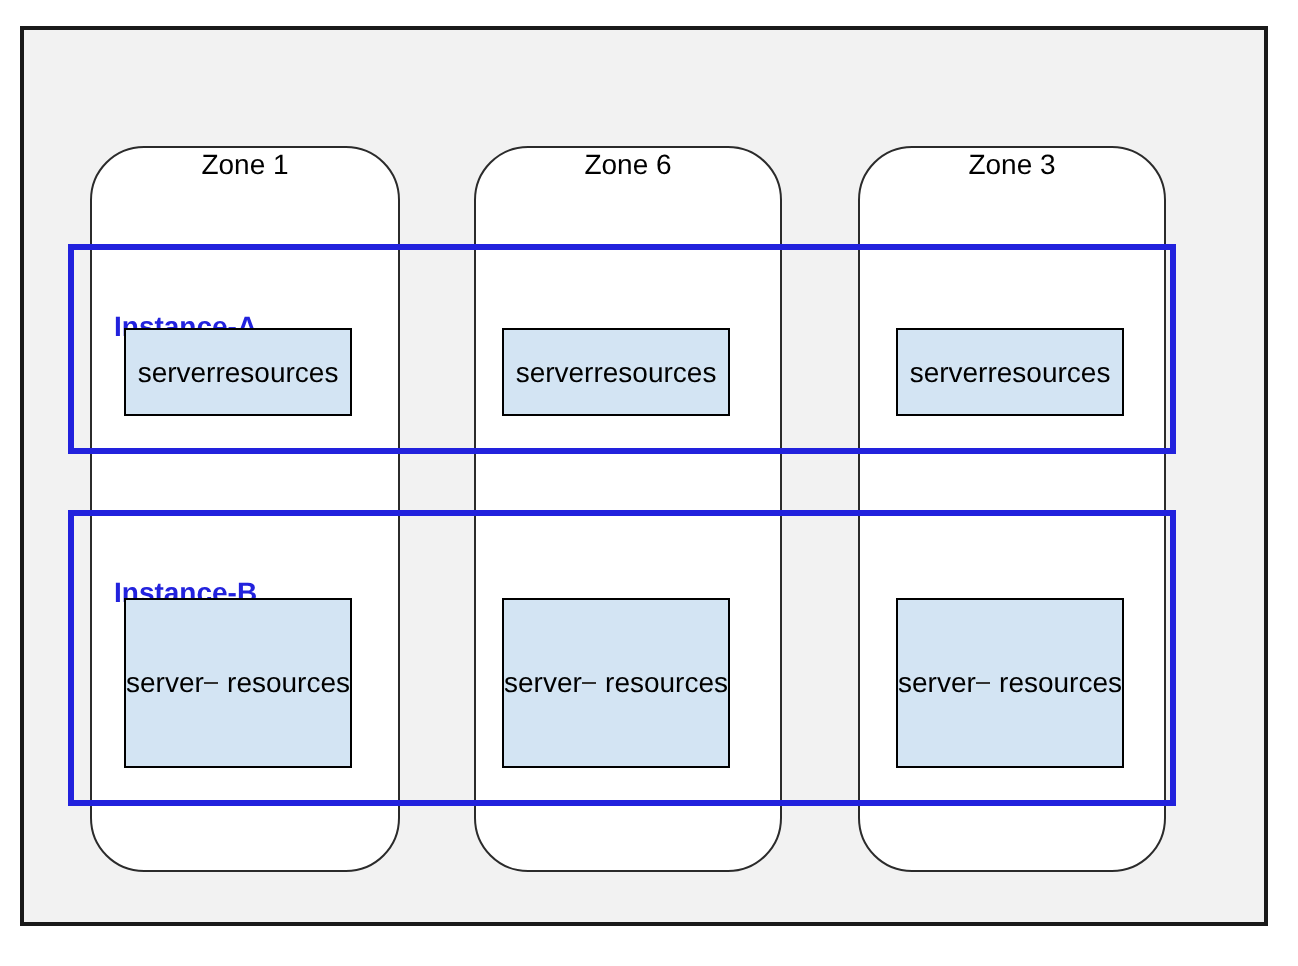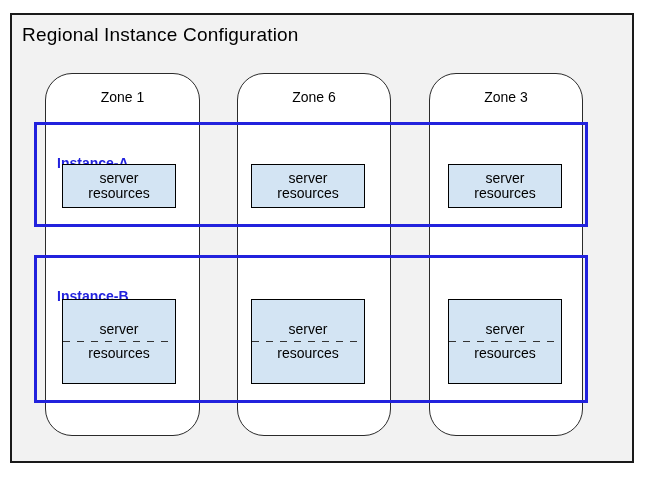--- a/index.html
+++ b/index.html
@@ -37,21 +37,20 @@
     border: 1px solid #2b2b2b;
     border-radius: 27px;
     box-sizing: border-box;
     z-index: 2;
   }
   .zone-1 { left: 45px; }
   .zone-2 { left: 237px; width: 154px; }
   .zone-3 { left: 429px; width: 154px; }
   .zone-label {
     text-align: center;
-    margin-top: 15px;
     font-size: 14px;
   }
   .instance {
     position: absolute;
     left: 34px;
     width: 554px;
     border: 3px solid var(--color-accent, #2222dd);
     box-sizing: border-box;
     background: transparent;
     z-index: 3;
@@ -67,21 +66,21 @@
     white-space: nowrap;
     margin-top: 24px;
   }
   .server-box {
     position: absolute;
     width: 114px;
     box-sizing: border-box;
     background: var(--color-server-fill, #d3e4f3);
     border: 1px solid #000000;
     display: flex;
-    flex-direction: column;
+    flex-direction: row;
     align-items: center;
     justify-content: center;
     text-align: center;
     font-size: 14px;
     line-height: 15px;
     z-index: 4;
   }
   .sb-a { top: 164px; height: 44px; }
   .sb-b { top: 299px; height: 85px; }
   .sb-z1 { left: 62px; }
@@ -95,21 +94,20 @@
     background: repeating-linear-gradient(90deg, #333333 0px, #333333 7px, transparent 7px, transparent 14px);
   }
 </style>
 </head>
 <body>
 
 <div class="page">
 
   <div class="region"></div>
 
-  <div class="title">Regional Instance Configuration</div>
 
   <div class="zone zone-1">
     <div class="zone-label">Zone 1</div>
   </div>
   <div class="zone zone-2">
     <div class="zone-label">Zone 6</div>
   </div>
   <div class="zone zone-3">
     <div class="zone-label">Zone 3</div>
   </div>

